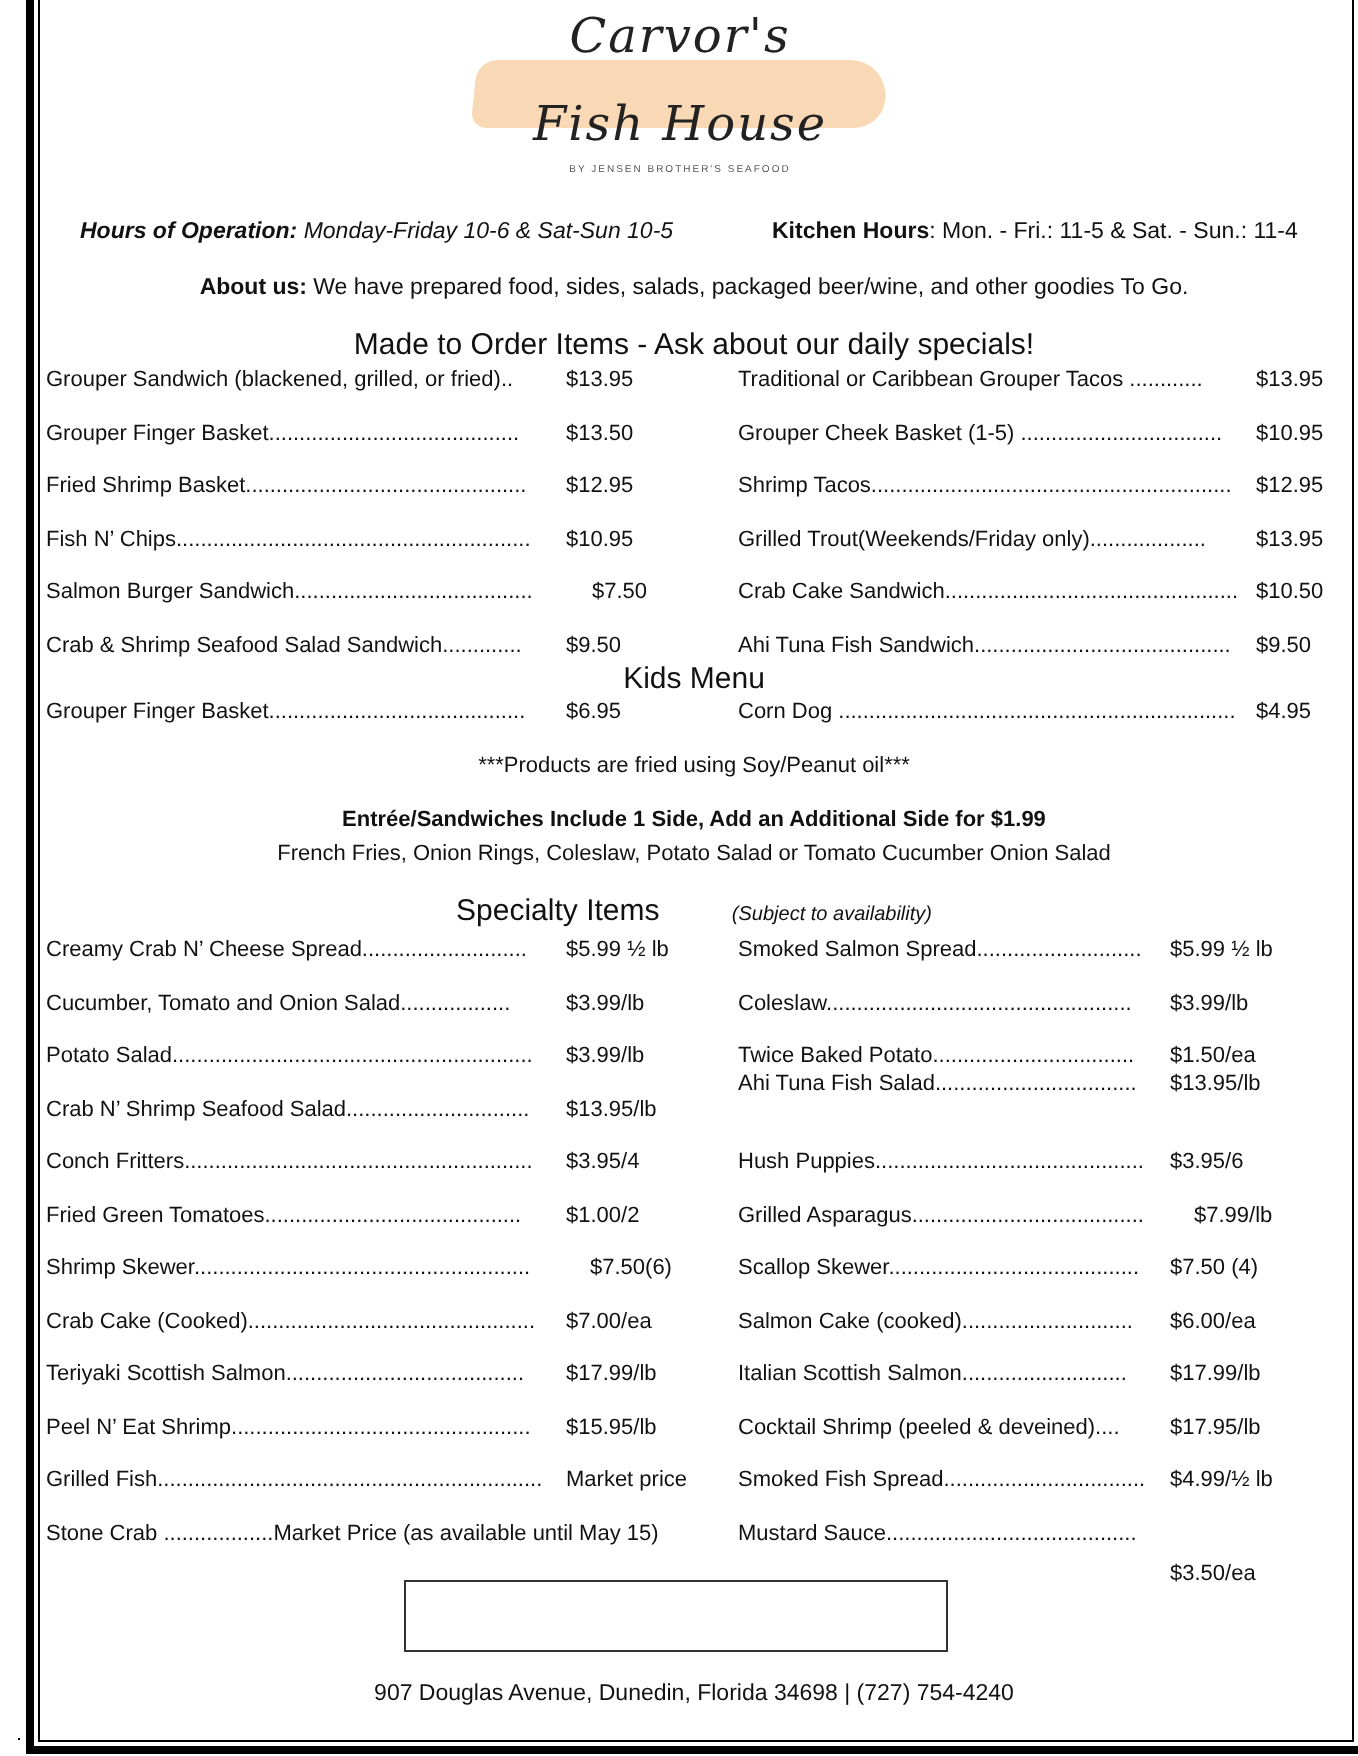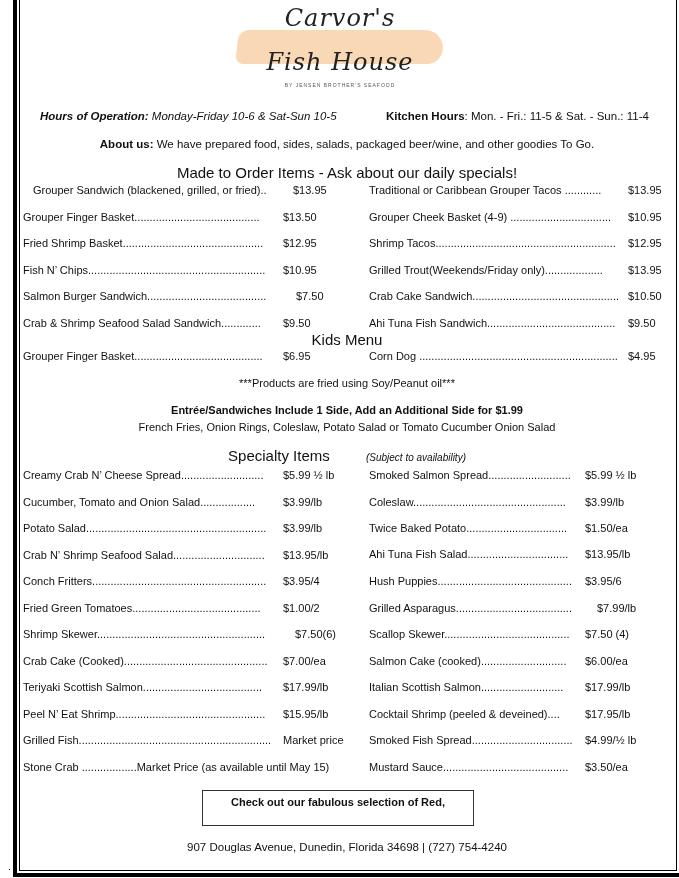--- a/index.html
+++ b/index.html
@@ -62,30 +62,30 @@
 <div class="kitchen">
   <b>Kitchen Hours</b><span>: Mon. - Fri.: 11-5 &amp; Sat. - Sun.: 11-4</span>
 </div>
 <div class="about">
   <b>About us:</b><span> We have prepared food, sides, salads, packaged beer/wine, and other goodies To Go.</span>
 </div>
 
 <div class="section-title" style="top:164px;">Made to Order Items - Ask about our daily specials!</div>
 
 <div id="mto-left">
-    <div class="row" style="left: 33px; top: 184px;"><span class="name">Grouper Sandwich (blackened, grilled, or fried)..</span><span class="price" style="left: 260px;">$13.95</span></div>
+    <div class="row" style="left: 23px; top: 184px;"><span class="name">Grouper Sandwich (blackened, grilled, or fried)..</span><span class="price" style="left: 260px;">$13.95</span></div>
     <div class="row" style="left: 23px; top: 210.5px;"><span class="name">Grouper Finger Basket.........................................</span><span class="price" style="left: 260px;">$13.50</span></div>
     <div class="row" style="left: 23px; top: 237px;"><span class="name">Fried Shrimp Basket..............................................</span><span class="price" style="left: 260px;">$12.95</span></div>
     <div class="row" style="left: 23px; top: 263.5px;"><span class="name">Fish N’ Chips..........................................................</span><span class="price" style="left: 260px;">$10.95</span></div>
     <div class="row" style="left: 23px; top: 290px;"><span class="name">Salmon Burger Sandwich.......................................</span><span class="price" style="left: 273px;">$7.50</span></div>
     <div class="row" style="left: 23px; top: 316.5px;"><span class="name">Crab &amp; Shrimp Seafood Salad Sandwich.............</span><span class="price" style="left: 260px;">$9.50</span></div>
   </div>
 <div id="mto-right">
     <div class="row" style="left: 369px; top: 184px;"><span class="name">Traditional or Caribbean Grouper Tacos ............</span><span class="price" style="left: 259px;">$13.95</span></div>
-    <div class="row" style="left: 369px; top: 210.5px;"><span class="name">Grouper Cheek Basket (4-9) .................................</span><span class="price" style="left: 259px;">$10.95</span></div>
+    <div class="row" style="left: 369px; top: 210.5px;"><span class="name">Grouper Cheek Basket (1-5) .................................</span><span class="price" style="left: 259px;">$10.95</span></div>
     <div class="row" style="left: 369px; top: 237px;"><span class="name">Shrimp Tacos...........................................................</span><span class="price" style="left: 259px;">$12.95</span></div>
     <div class="row" style="left: 369px; top: 263.5px;"><span class="name">Grilled Trout(Weekends/Friday only)...................</span><span class="price" style="left: 259px;">$13.95</span></div>
     <div class="row" style="left: 369px; top: 290px;"><span class="name">Crab Cake Sandwich................................................</span><span class="price" style="left: 259px;">$10.50</span></div>
     <div class="row" style="left: 369px; top: 316.5px;"><span class="name">Ahi Tuna Fish Sandwich..........................................</span><span class="price" style="left: 259px;">$9.50</span></div>
   </div>
 
 <div class="section-title" style="top:331px;">Kids Menu</div>
 <div class="row" style="left:23px; top:350px;">
   <span class="name">Grouper Finger Basket..........................................</span>
   <span class="price" style="left:260px;">$6.95</span>
@@ -115,27 +115,26 @@
     <div class="row" style="left: 23px; top: 654.5px;"><span class="name">Crab Cake (Cooked)...............................................</span><span class="price" style="left: 260px;">$7.00/ea</span></div>
     <div class="row" style="left: 23px; top: 681px;"><span class="name">Teriyaki Scottish Salmon.......................................</span><span class="price" style="left: 260px;">$17.99/lb</span></div>
     <div class="row" style="left: 23px; top: 707.5px; text-decoration: underline;"><span class="name">Peel N’ Eat Shrimp.................................................</span><span class="price" style="left: 260px;">$15.95/lb</span></div>
     <div class="row" style="left: 23px; top: 734px;"><span class="name">Grilled Fish...............................................................</span><span class="price" style="left: 260px;">Market price</span></div>
     <div class="row" style="left: 23px; top: 760.5px;"><span class="name">Stone Crab ..................Market Price (as available until May 15)</span></div>
   </div>
 <div id="spec-right">
     <div class="row" style="left: 369px; top: 469px;"><span class="name">Smoked Salmon Spread...........................</span><span class="price" style="left: 216px;">$5.99 ½ lb</span></div>
     <div class="row" style="left: 369px; top: 495.5px;"><span class="name">Coleslaw..................................................</span><span class="price" style="left: 216px;">$3.99/lb</span></div>
     <div class="row" style="left: 369px; top: 522px;"><span class="name">Twice Baked Potato.................................</span><span class="price" style="left: 216px;">$1.50/ea</span></div>
-    <div class="row" style="left: 369px; top: 548px; text-align: right;"><span class="name">Ahi Tuna Fish Salad.................................</span><span class="price" style="left: 216px;">$13.95/lb</span></div>
+    <div class="row" style="left: 369px; top: 536px; text-align: right;"><span class="name">Ahi Tuna Fish Salad.................................</span><span class="price" style="left: 216px;">$13.95/lb</span></div>
     <div class="row" style="left: 369px; top: 575px;"><span class="name">Hush Puppies............................................</span><span class="price" style="left: 216px;">$3.95/6</span></div>
     <div class="row" style="left: 369px; top: 601.5px;"><span class="name">Grilled Asparagus......................................</span><span class="price" style="left: 228px;">$7.99/lb</span></div>
     <div class="row" style="left: 369px; top: 628px;"><span class="name">Scallop Skewer.........................................</span><span class="price" style="left: 216px;">$7.50 (4)</span></div>
     <div class="row" style="left: 369px; top: 654.5px;"><span class="name">Salmon Cake (cooked)............................</span><span class="price" style="left: 216px;">$6.00/ea</span></div>
     <div class="row" style="left: 369px; top: 681px;"><span class="name">Italian Scottish Salmon...........................</span><span class="price" style="left: 216px;">$17.99/lb</span></div>
     <div class="row" style="left: 369px; top: 707.5px;"><span class="name">Cocktail Shrimp (peeled &amp; deveined)....</span><span class="price" style="left: 216px;">$17.95/lb</span></div>
     <div class="row" style="left: 369px; top: 734px;"><span class="name">Smoked Fish Spread.................................</span><span class="price" style="left: 216px;">$4.99/½ lb</span></div>
-    <div class="row" style="left: 369px; top: 760.5px;"><span class="name">Mustard Sauce.........................................</span><span class="price" style="left: 216px;">$3.50/ea</span></div>
+    <div class="row" style="left: 369px; top: 760.5px;"><span class="name">Mustard Sauce.........................................</span><span class="price" style="left: 216px; margin-top: 20px;">$3.50/ea</span></div>
   </div>
 
 <div class="wine-box">
-  <div>Check out our fabulous selection of Red,</div>
 </div>
 <div class="address">907 Douglas Avenue, Dunedin, Florida 34698  |  (727) 754-4240</div>
 
 </body></html>

